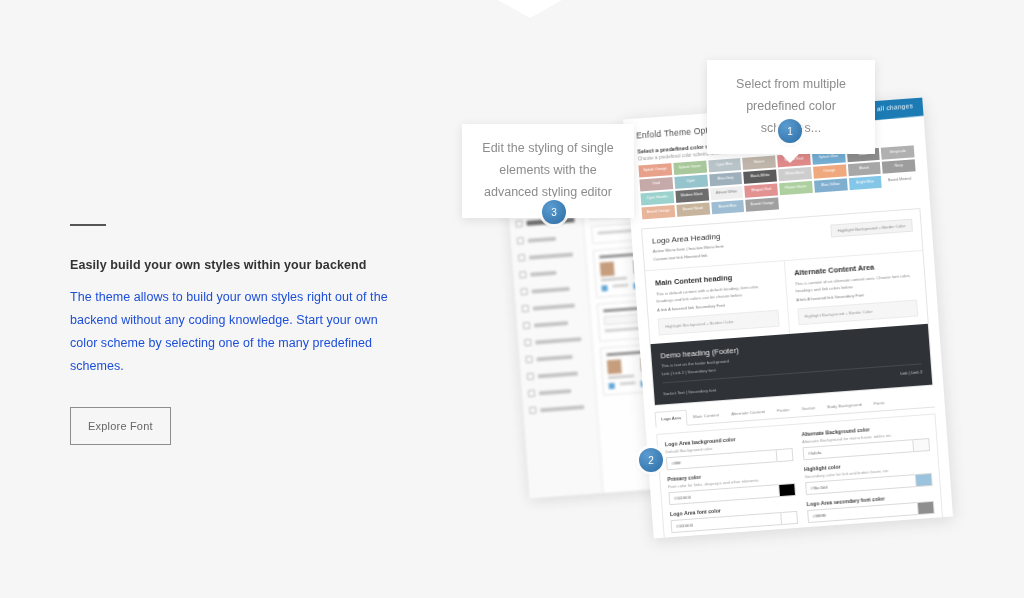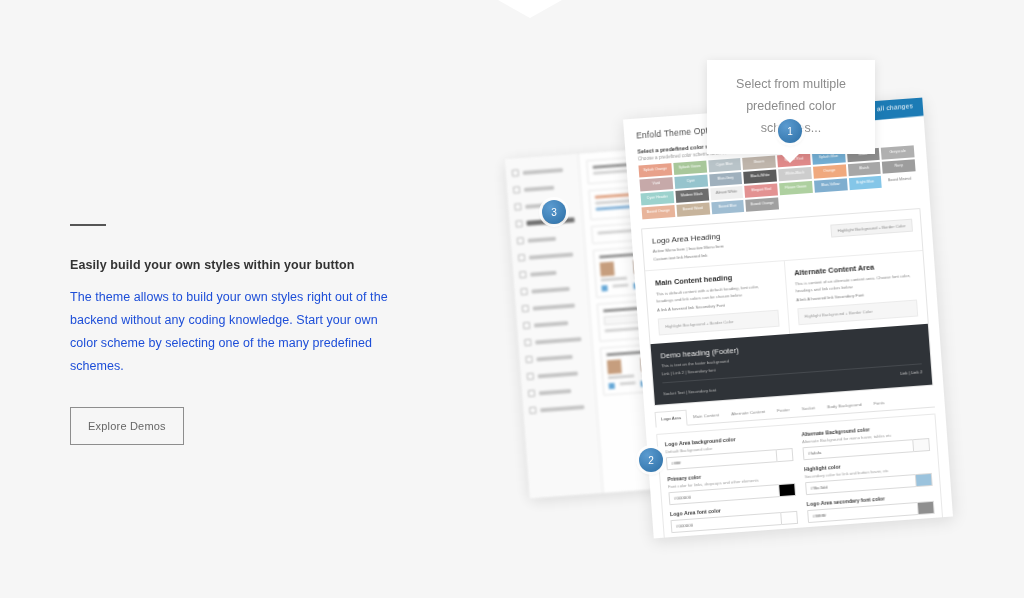--- a/index.html
+++ b/index.html
@@ -161,23 +161,23 @@
 </style>
 </head>
 <body>
 
 <div id="stage">
 
   <div class="top-chevron"></div>
 
   <div class="left-col">
     <div class="rule"></div>
-    <div class="sub">Easily build your own styles within your button</div>
+    <div class="sub">Easily build your own styles within your backend</div>
     <p class="body-txt">The theme allows to build your own styles right out of the backend without any coding knowledge. Start your own color scheme by selecting one of the many predefined schemes.</p>
-    <button class="btn-demos">Explore Demos</button>
+    <button class="btn-demos">Explore Font</button>
   </div>
 
   <div class="shots">
 
     <div class="panel panel-rear">
       <div class="rear-body">
         <div class="rear-side">
           <div class="rear-mi">
               <span class="ic"></span>
               <span class="tx" style="width:40px"></span>
@@ -430,18 +430,21 @@
             </div>
           </div>
       </div>
     </div>
   </div>
 
   <div class="tip tip-1">
     <span>Select from multiple predefined color schemes...</span>
     <span class="arrow"></span>
   </div>
+  <div class="tip tip-2">
+    <span>Edit the styling of single elements with the advanced styling editor</span>
+  </div>
 
   <div class="badge badge-1">1</div>
   <div class="badge badge-2">2</div>
   <div class="badge badge-3">3</div>
 
 </div>
 
 </body></html>

